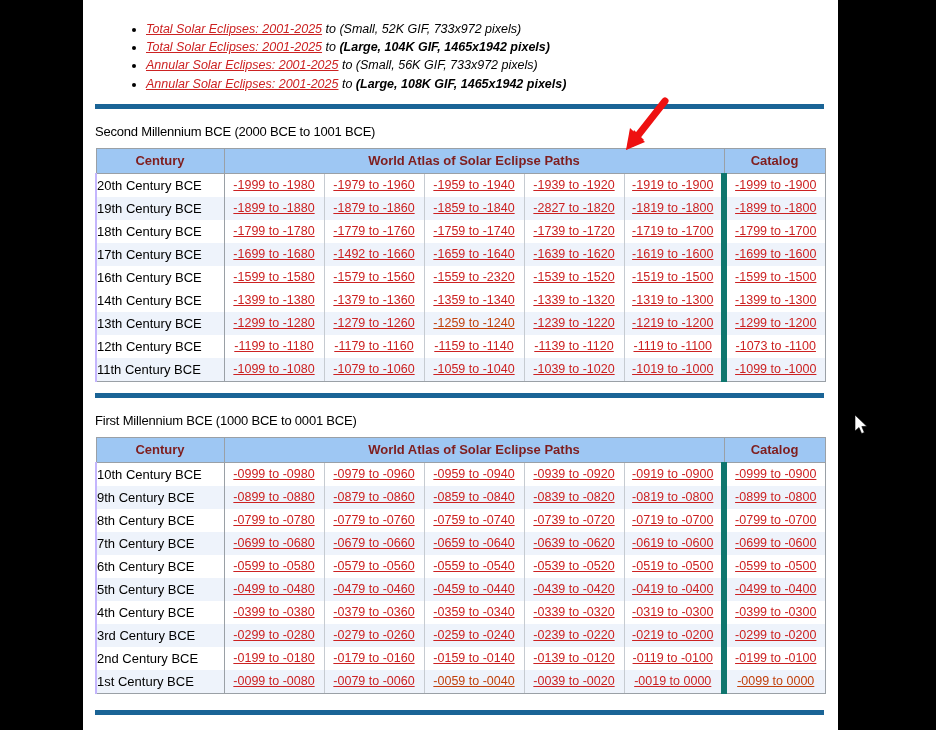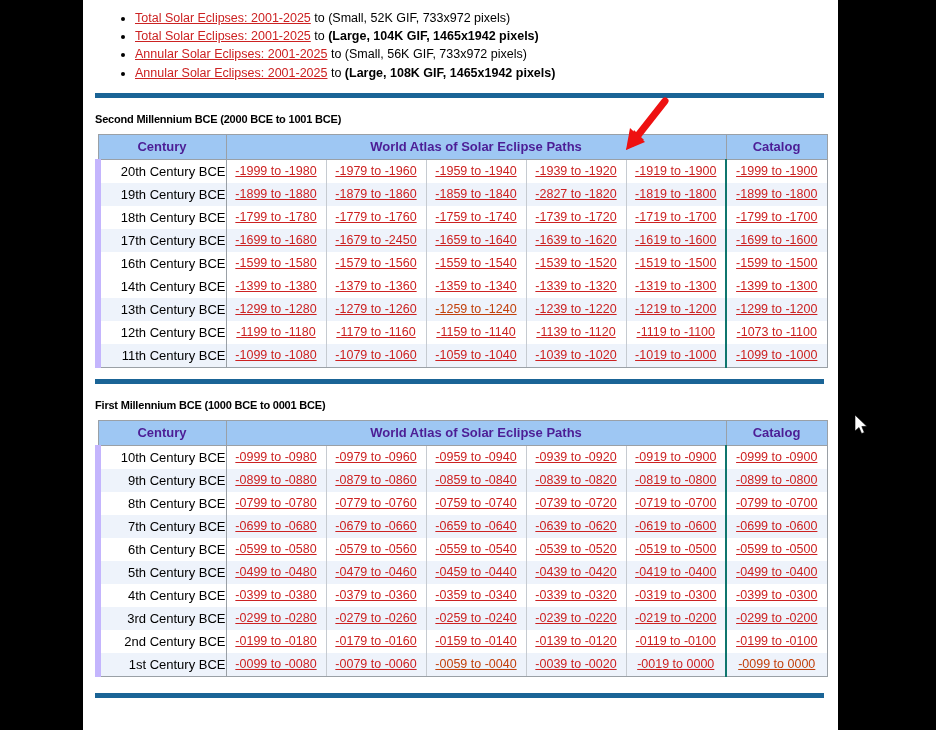--- a/index.html
+++ b/index.html
@@ -25,88 +25,89 @@
     height: 730px;
     background: #ffffff;
     overflow: hidden;
   }
   .content {
     padding: 0 0 0 0;
   }
 
   
   .bullets {
-    margin: 0;
+    margin: 11px;
     padding: 10px 0 0 52px;
     list-style: disc;
     font-size: 12.5px;
     color: #000;
     line-height: 17.2px;
+    font-style: italic;
   }
   .bullets li { margin: 0 0 1px 0; }
   a.lnk {
     color: #cc2222;
     text-decoration: underline;
   }
   a.lnk.visited { color: #c2410c; }
   .bold { font-weight: bold; }
 
   
   .divider {
     height: 5px;
     background: #1a6496;
     margin: 11px 14px 0 12px;
   }
 
   
   h2.section-title {
-    font-size: 11px;
-    font-weight: bold;
+    font-size: 13px;
+    font-weight: normal;
     color: #000;
     margin: 15px 0 9px 12px;
     letter-spacing: -0.2px;
   }
 
   
   .tbl-wrap { margin: 0 0 0 12px; }
   table.atlas {
     border-collapse: collapse;
     border: 1px solid #9aa0a6;
     font-size: 12.5px;
     table-layout: fixed;
   }
   table.atlas th {
     background: #9ec7f3;
-    color: #4c1d95;
+    color: #7f1d1d;
     font-weight: bold;
     font-size: 13px;
     text-align: center;
     border: 1px solid #9aa0a6;
     padding: 4px 0 5px 0;
     height: 14px;
   }
   table.atlas td {
     border-left: 1px solid #c6cbd1;
     border-right: 1px solid #c6cbd1;
     border-top: 0;
     border-bottom: 0;
     text-align: center;
     padding: 4px 0 4px 0;
     height: 13px;
     background: #ffffff;
   }
   table.atlas tr.alt td { background: #eef3fb; }
   table.atlas td.century {
-    text-align: right;
+    text-align: left;
     color: #000;
     font-size: 13px;
-    border-left: 6px solid #c4b5fd;
+    border-left: 2px solid #c4b5fd;
     border-right: 1px solid #9aa0a6;
   }
-  table.atlas td.catalog { border-left: 2px solid #0f766e; border-right: 1px solid #9aa0a6; text-align: center; }
+  table.atlas td.catalog { border-left: 6px solid #0f766e; border-right: 1px solid #9aa0a6; text-align: center; }
   table.atlas tr:last-child td { border-bottom: 1px solid #9aa0a6; }
 
   col.c-century { width: 128px; }
   col.c-atlas   { width: 100px; }
   col.c-catalog { width: 101px; }
 
   
   .annot-arrow {
     position: absolute;
     left: 612px;
@@ -184,31 +185,31 @@
                   <td><a class="lnk">-1799 to -1780</a></td>
                   <td><a class="lnk">-1779 to -1760</a></td>
                   <td><a class="lnk">-1759 to -1740</a></td>
                   <td><a class="lnk">-1739 to -1720</a></td>
                   <td><a class="lnk">-1719 to -1700</a></td>
                   <td class="catalog"><a class="lnk">-1799 to -1700</a></td>
                 </tr>
                 <tr class="alt">
                   <td class="century">17th Century BCE</td>
                   <td><a class="lnk">-1699 to -1680</a></td>
-                  <td><a class="lnk">-1679 to -2450</a></td>
+                  <td><a class="lnk">-1492 to -1660</a></td>
                   <td><a class="lnk">-1659 to -1640</a></td>
                   <td><a class="lnk">-1639 to -1620</a></td>
                   <td><a class="lnk">-1619 to -1600</a></td>
                   <td class="catalog"><a class="lnk">-1699 to -1600</a></td>
                 </tr>
                 <tr>
                   <td class="century">16th Century BCE</td>
                   <td><a class="lnk">-1599 to -1580</a></td>
                   <td><a class="lnk">-1579 to -1560</a></td>
-                  <td><a class="lnk">-1559 to -1540</a></td>
+                  <td><a class="lnk">-1559 to -2320</a></td>
                   <td><a class="lnk">-1539 to -1520</a></td>
                   <td><a class="lnk">-1519 to -1500</a></td>
                   <td class="catalog"><a class="lnk">-1599 to -1500</a></td>
                 </tr>
                 <tr>
                   <td class="century">14th Century BCE</td>
                   <td><a class="lnk">-1399 to -1380</a></td>
                   <td><a class="lnk">-1379 to -1360</a></td>
                   <td><a class="lnk">-1359 to -1340</a></td>
                   <td><a class="lnk">-1339 to -1320</a></td>

